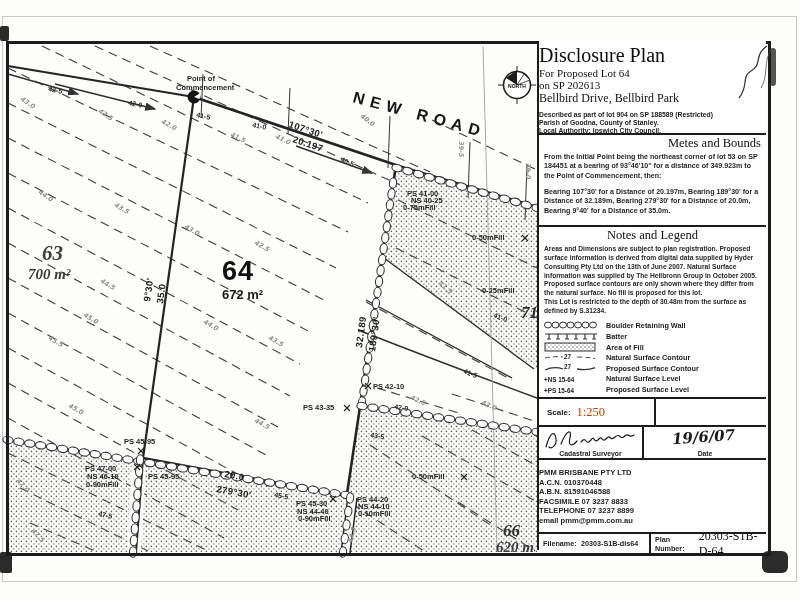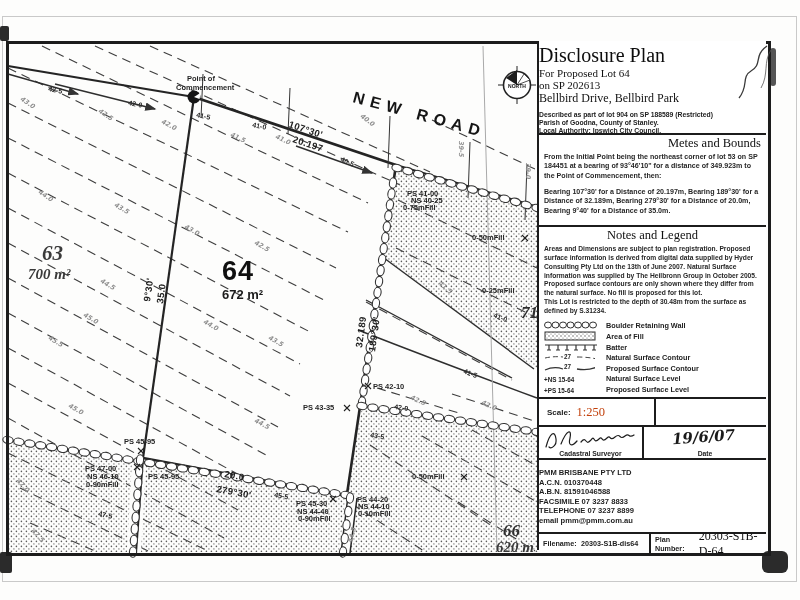--- a/index.html
+++ b/index.html
@@ -418,35 +418,20 @@
                 <ellipse cx="49" cy="5" rx="3.5" ry="3" fill="#fff" stroke="#333"></ellipse>
           </g>
             </svg>
         </div>
         <span class="legend-label">Boulder Retaining Wall</span>
       </div>
 
       <div class="legend-row">
         <div class="legend-sym">
           <svg width="54" height="10">
-            <defs>
-                <pattern id="lgd" width="4" height="4" patternUnits="userSpaceOnUse">
-                  <circle cx="1" cy="1" r="0.7" fill="#555"></circle>
-                  <circle cx="3" cy="3" r="0.6" fill="#666"></circle>
-                </pattern>
-              </defs>
-            <rect x="1" y="1" width="50" height="8" fill="url(#lgd)" stroke="#333"></rect>
-          </svg>
-        </div>
-        <span class="legend-label">Area of Fill</span>
-      </div>
-
-      <div class="legend-row">
-        <div class="legend-sym">
-          <svg width="54" height="10">
             <line x1="1" y1="3" x2="53" y2="3" stroke="#333" stroke-width="1.2"></line>
             <g stroke="#333" stroke-width="1.2">
               <line x1="5" y1="3" x2="5" y2="8"></line>
                 <line x1="14" y1="3" x2="14" y2="8"></line>
                 <line x1="23" y1="3" x2="23" y2="8"></line>
                 <line x1="32" y1="3" x2="32" y2="8"></line>
                 <line x1="41" y1="3" x2="41" y2="8"></line>
                 <line x1="50" y1="3" x2="50" y2="8"></line>
             </g>
             <g stroke="#333" stroke-width="1">
@@ -458,20 +443,35 @@
                 <line x1="48" y1="8" x2="52" y2="8"></line>
             </g>
           </svg>
         </div>
         <span class="legend-label">Batter</span>
       </div>
 
       <div class="legend-row">
         <div class="legend-sym">
           <svg width="54" height="10">
+            <defs>
+                <pattern id="lgd" width="4" height="4" patternUnits="userSpaceOnUse">
+                  <circle cx="1" cy="1" r="0.7" fill="#555"></circle>
+                  <circle cx="3" cy="3" r="0.6" fill="#666"></circle>
+                </pattern>
+              </defs>
+            <rect x="1" y="1" width="50" height="8" fill="url(#lgd)" stroke="#333"></rect>
+          </svg>
+        </div>
+        <span class="legend-label">Area of Fill</span>
+      </div>
+
+      <div class="legend-row">
+        <div class="legend-sym">
+          <svg width="54" height="10">
             <path d="M1,6 Q10,4 19,5" fill="none" stroke="#444" stroke-width="1" stroke-dasharray="5 3"></path>
             <path d="M33,5 Q44,5 53,7" fill="none" stroke="#444" stroke-width="1" stroke-dasharray="5 3"></path>
           </svg>
           <span class="symtxt" style="position:relative;left:-31px;top:-1px">27</span>
         </div>
         <span class="legend-label">Natural Surface Contour</span>
       </div>
 
       <div class="legend-row">
         <div class="legend-sym">

